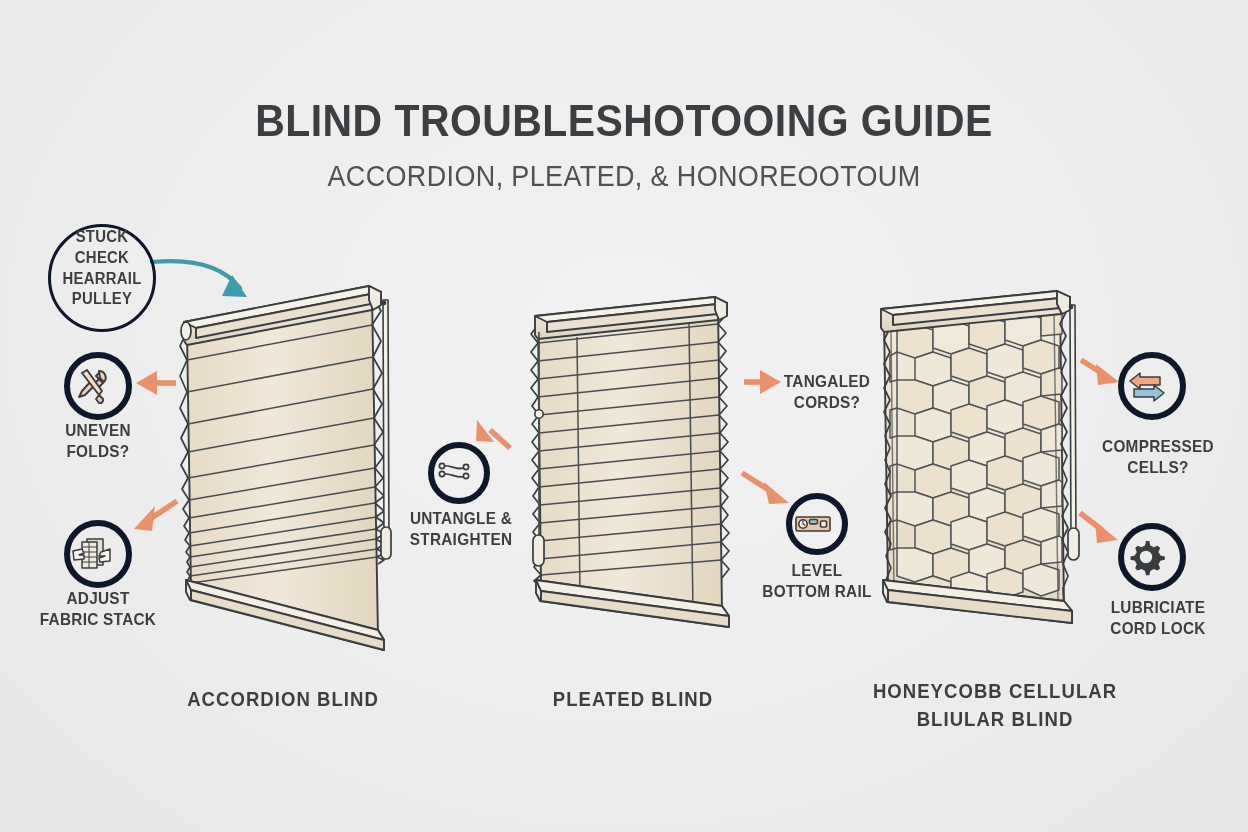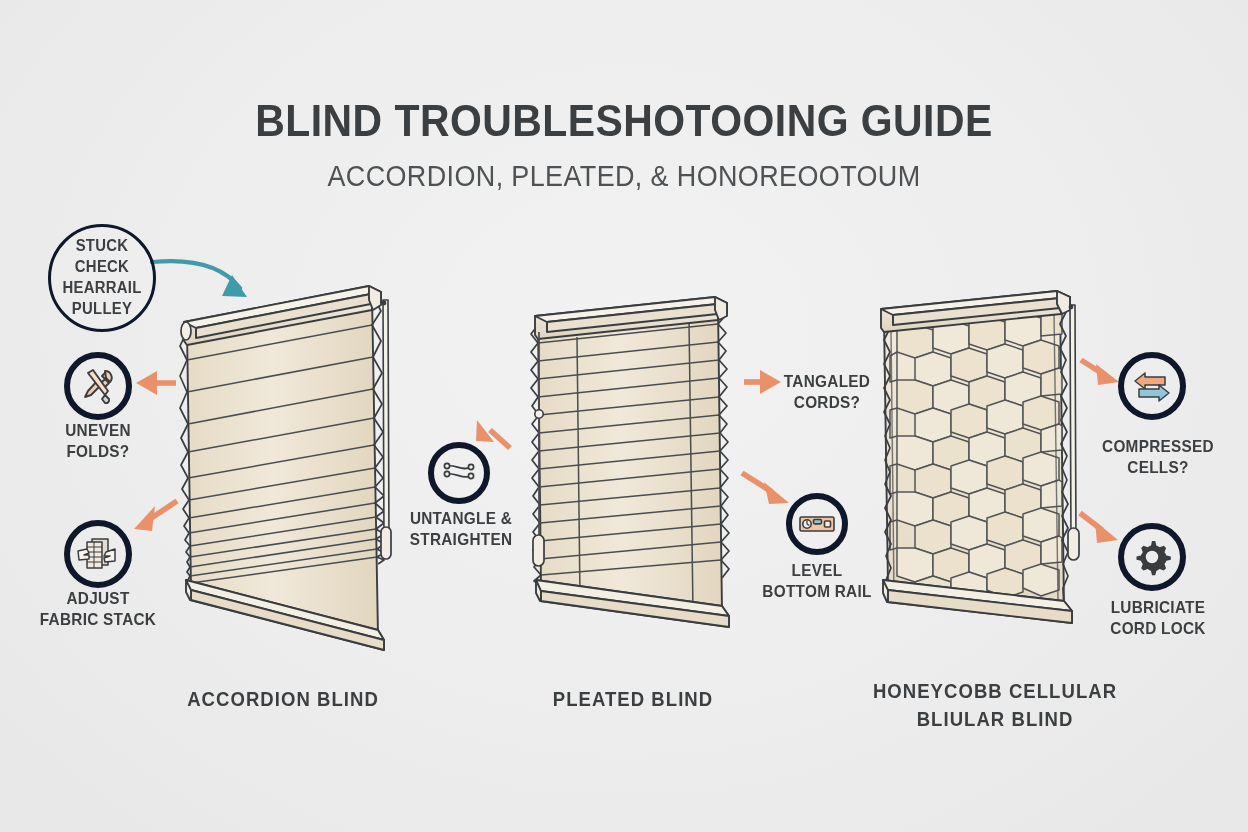--- a/index.html
+++ b/index.html
@@ -54,21 +54,21 @@
     white-space:pre-line;
   }
 
   
   .circ{
     position:absolute;
     border-radius:50%;
     border:6px solid #0f172a;
     box-sizing:border-box;
     background:rgba(255,255,255,.06);
-    display:flex;align-items:center;justify-content:center;
+    display:flex;align-items:center;
   }
   .circ.text{
     border-width:3px;
     flex-direction:column;
   }
   .circ-label{
     font-size:16px;font-weight:bold;color:#3c3f41;
     text-align:center;line-height:1.3;letter-spacing:.3px;
     transform:scaleX(.93);text-transform:uppercase;white-space:pre-line;
   }

